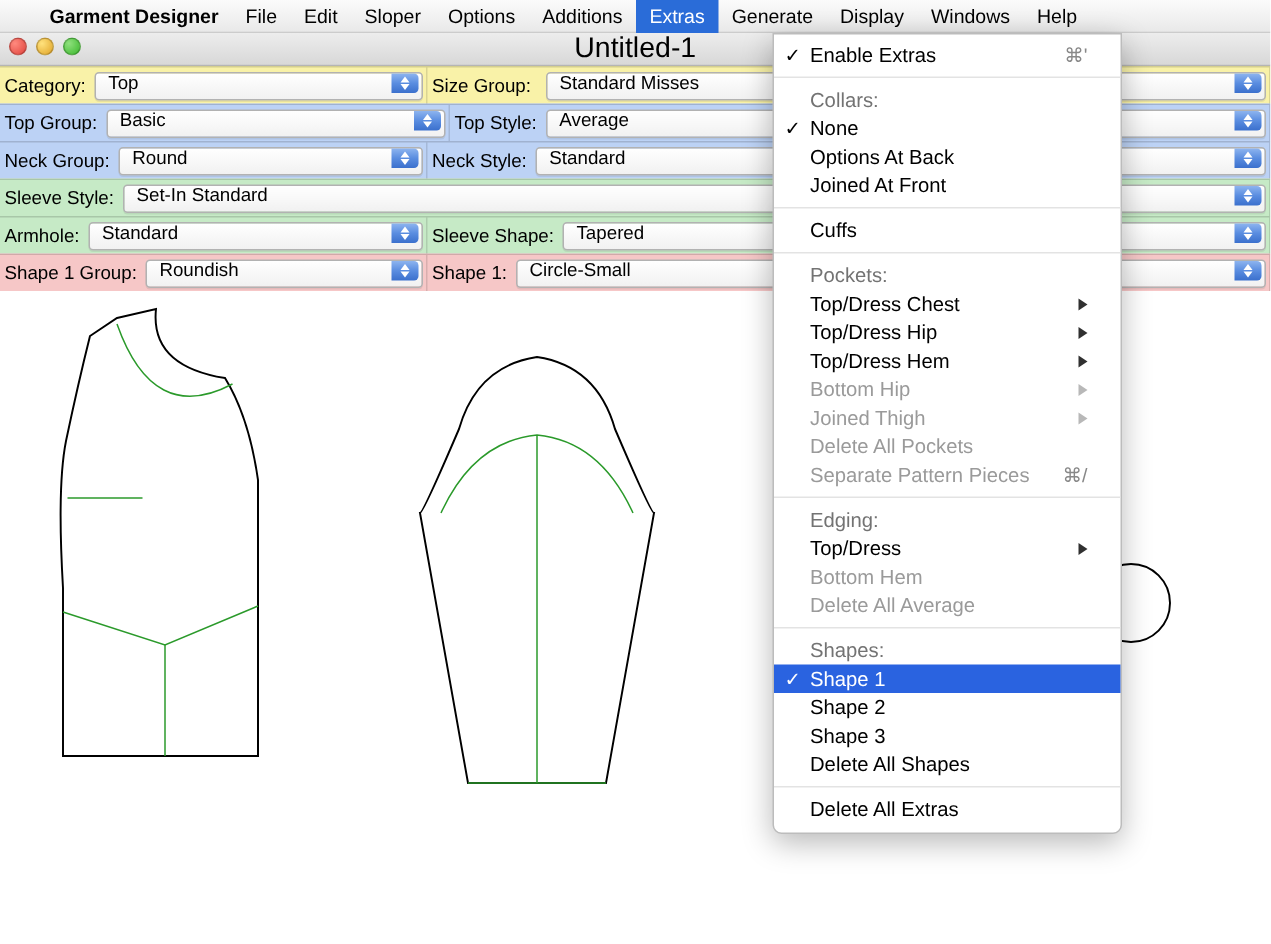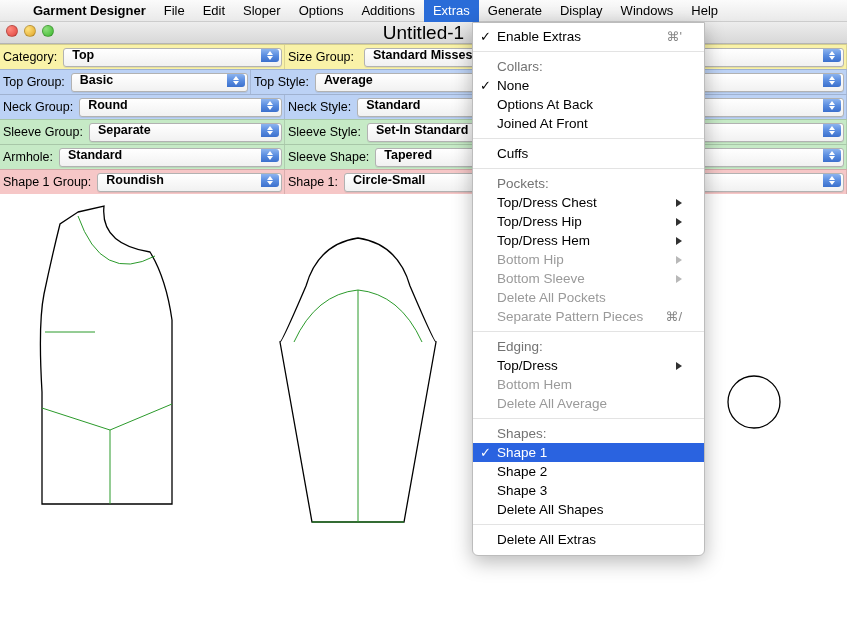--- a/index.html
+++ b/index.html
@@ -62,21 +62,20 @@
     height:19px;
     background: linear-gradient(#ffffff,#f1f1f1);
     border:1px solid #b2b2b2;
     border-radius:3px;
     display:flex; align-items:center; justify-content:space-between;
     padding:0 2px 4px 8px;
     font-size:12.5px;
     position:relative;
     box-shadow: 0 1px 0 rgba(0,0,0,.07);
     min-width:80px;
-    font-weight:bold;
   }
   .select-caps {
     width:18px; height:100%;
     background: linear-gradient(#8db4ef,#5a8de0 50%,#3b70cd);
     border-radius:0 3px 3px 0;
     display:flex;flex-direction:column;align-items:center;justify-content:center;
     gap:0px;
   }
   .select-caps::before,
   .select-caps::after{
@@ -89,21 +88,21 @@
   .tint-blue{background:#bcd2f5;}
   .tint-green{background:#c6eac6;}
   .tint-pink{background:#f6c7c7;}
   
   .canvas {
     position:relative; width:100%; height:445px; background:#fff;
   }
   
   .dropdown {
     position:absolute;
-    top:22px; left:472px;
+    top:22px; left:515px;
     width:233px;
     background:#fff;
     border:1px solid #bcbcbc;
     border-radius:0 0 6px 6px;
     box-shadow: 0 6px 20px rgba(0,0,0,.28);
     padding:4px 0 6px;
     font-size:13.5px;
     z-index:100;
   }
   .dropdown .mi{
@@ -165,21 +164,21 @@
     <div class="cell" style="flex:1;gap:10px;">
       <span class="label">Size Group:</span>
       <div class="select">
         <span>Standard Misses</span>
         <span class="select-caps"></span>
       </div>
     </div>
   </div>
 
   <div class="row tint-blue">
-    <div class="cell" style="width:251px;">
+    <div class="cell" style="width:300px;">
       <span class="label">Top Group:</span>
       <div class="select">
         <span>Basic</span>
         <span class="select-caps"></span>
       </div>
     </div>
     <div class="cell" style="flex:1;">
       <span class="label">Top Style:</span>
       <div class="select">
         <span>Average</span>
@@ -199,27 +198,20 @@
     <div class="cell" style="flex:1;">
       <span class="label">Neck Style:</span>
       <div class="select">
         <span>Standard</span>
         <span class="select-caps"></span>
       </div>
     </div>
   </div>
 
   <div class="row tint-green">
-    <div class="cell" style="width:285px;">
-      <span class="label">Sleeve Group:</span>
-      <div class="select">
-        <span>Separate</span>
-        <span class="select-caps"></span>
-      </div>
-    </div>
     <div class="cell" style="flex:1;">
       <span class="label">Sleeve Style:</span>
       <div class="select">
         <span>Set-In Standard</span>
         <span class="select-caps"></span>
       </div>
     </div>
   </div>
 
   <div class="row tint-green">
@@ -311,21 +303,21 @@
     </div>
   <div class="mi">
       <span>Top/Dress Hem</span>
       <span class="submenu-arrow"></span>
     </div>
   <div class="mi disabled">
       <span>Bottom Hip</span>
       <span class="submenu-arrow"></span>
     </div>
   <div class="mi disabled">
-      <span>Bottom Sleeve</span>
+      <span>Joined Thigh</span>
       <span class="submenu-arrow"></span>
     </div>
   <div class="mi disabled">
       <span>Delete All Pockets</span>
     </div>
   <div class="mi disabled">
       <span>Separate Pattern Pieces</span>
       <span class="shortcut">⌘/</span>
     </div>
   <div class="sep"></div>

